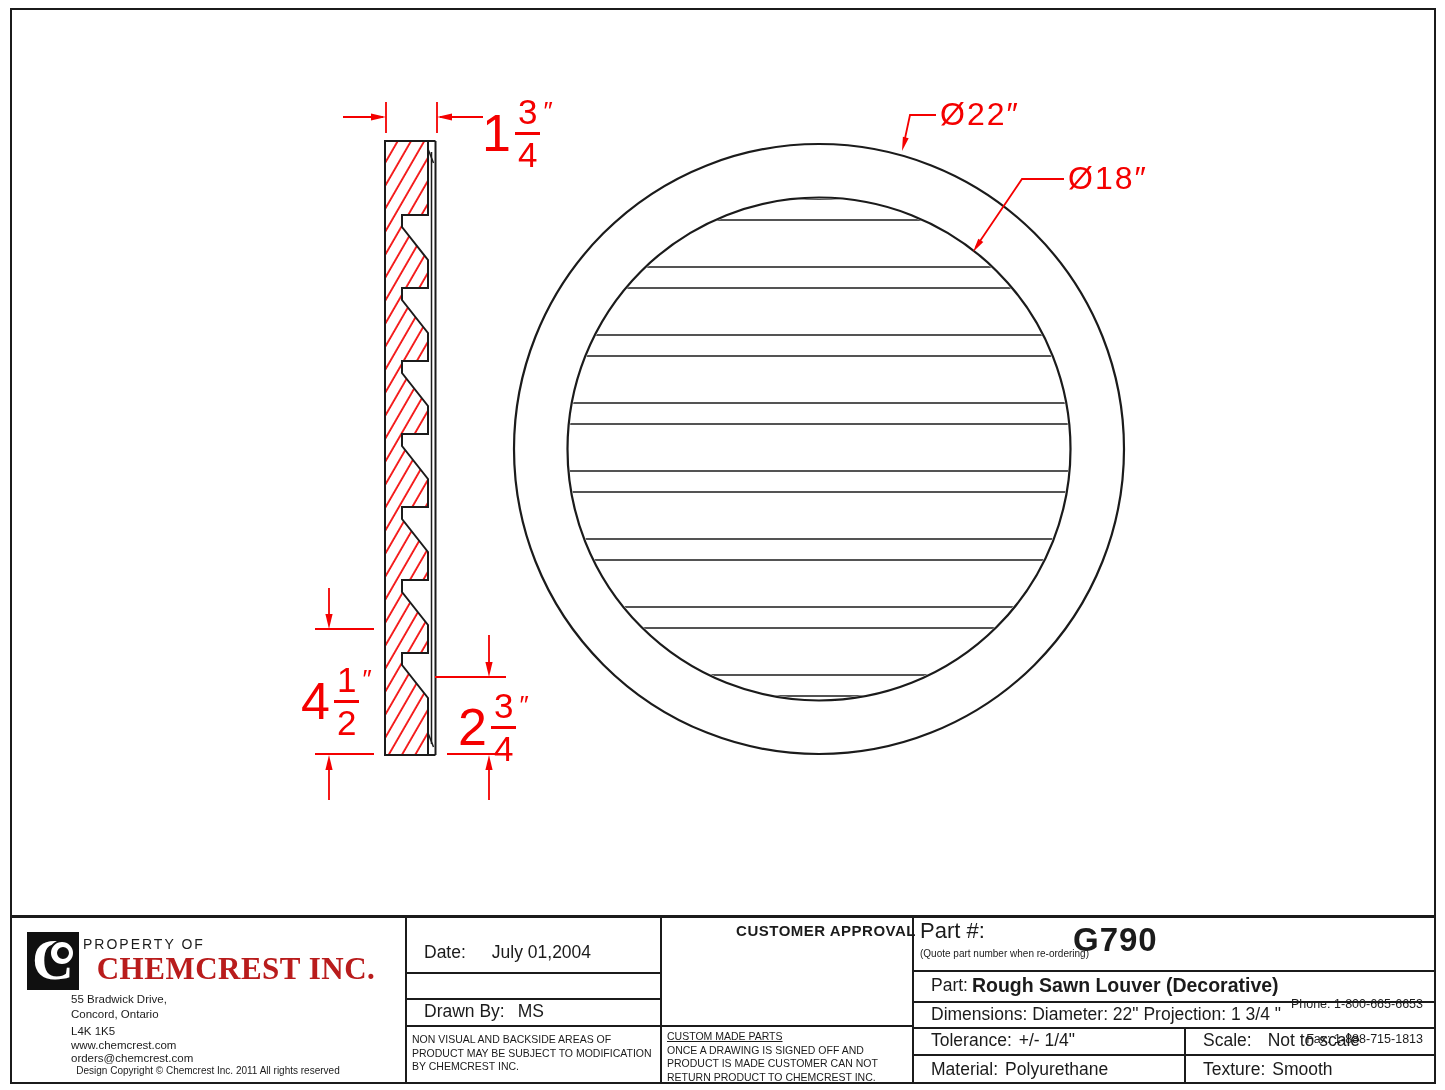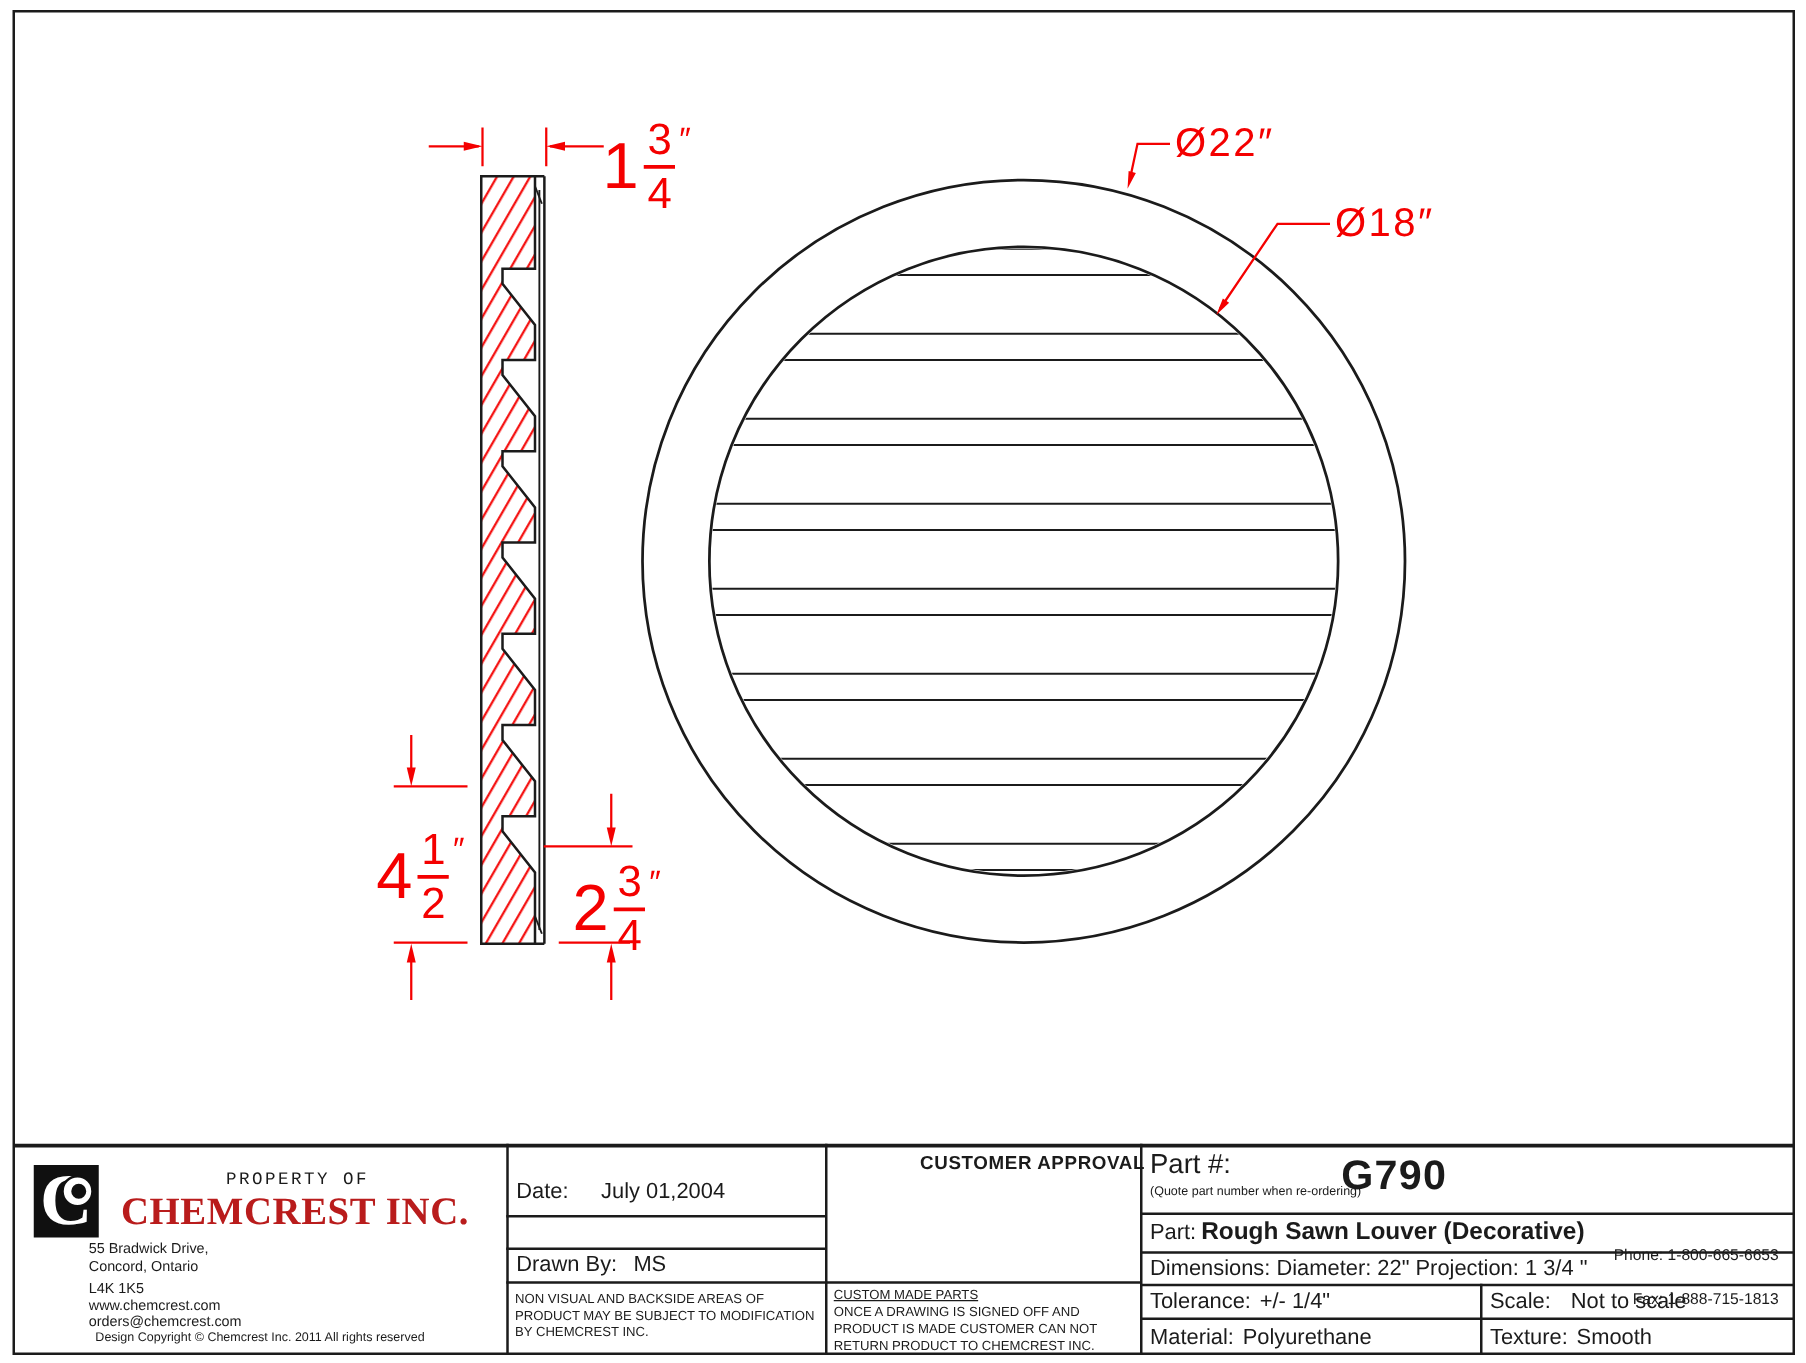--- a/index.html
+++ b/index.html
@@ -34,32 +34,32 @@
   .p3{left:901px;top:112px;width:523px;height:1.5px;}
   .p4{left:901px;top:139px;width:523px;height:1.5px;}
   
   .logo{position:absolute;left:16px;top:17px;width:52px;height:58px;background:#101010;overflow:hidden;}
   .logo-c{position:absolute;left:0px;top:-3px;width:52px;text-align:center;
           font-family:"Liberation Serif",serif;font-weight:bold;font-size:58px;
           color:#fff;line-height:62px;}
   .swirl{position:absolute;border:2px solid #101010;border-radius:50%;background:#fff;}
   .sw1{left:22px;top:8px;width:22px;height:22px;}
   .sw2{left:28px;top:13px;width:12px;height:12px;background:#101010;border-color:#fff;}
-  .property-of{position:absolute;left:72px;top:21px;width:310px;text-align:center;
-               font-size:14px;letter-spacing:2px;font-family:Liberation Mono, monospace;}
+  .property-of{position:absolute;left:72px;top:21px;width:310px;
+               font-size:14px;letter-spacing:2px;}
   .company-name{position:absolute;left:64px;top:36px;width:322px;text-align:center;
                 font-family:"Liberation Serif",serif;font-weight:bold;font-size:31px;
                 letter-spacing:0.5px;color:#b91c1c;}
   .addr{position:absolute;left:16px;font-size:11.5px;padding-left:44px;}
   .a1{top:78px;} .a2{top:93px;} .a3{top:110px;} .a4{top:124px;} .a5{top:137px;}
   .phone{position:absolute;right:12px;top:82px;font-size:12.5px;}
   .fax{position:absolute;right:12px;top:117px;font-size:12.5px;}
   .copyright{position:absolute;left:0;top:150px;width:394px;text-align:center;font-size:10px;}
   
-  .row{position:absolute;display:flex;align-items:center;padding-left:8px;box-sizing:border-box;}
+  .row{position:absolute;display:flex;align-items:center;padding-left:19px;box-sizing:border-box;}
   .r-date{left:394px;top:0;width:255px;height:57px;align-items:flex-end;padding-bottom:9px;}
   .r-rev {left:394px;top:57px;width:255px;height:26px;}
   .r-drawn{left:394px;top:83px;width:255px;height:27px;}
   .lbl{font-size:17.5px;}
   .val{font-size:17.5px;}
   .gap26{margin-left:26px;} .gap5{margin-left:5px;} .gap13{margin-left:13px;}
   .smallnote{position:absolute;font-size:10.5px;line-height:13.5px;padding:8px 7px;box-sizing:border-box;}
   .note-date{left:394px;top:110px;width:255px;height:59px;}
   .note-appr{left:649px;top:110px;width:252px;height:59px;padding-top:5px;}
   .underl{text-decoration:underline;display:block;}

